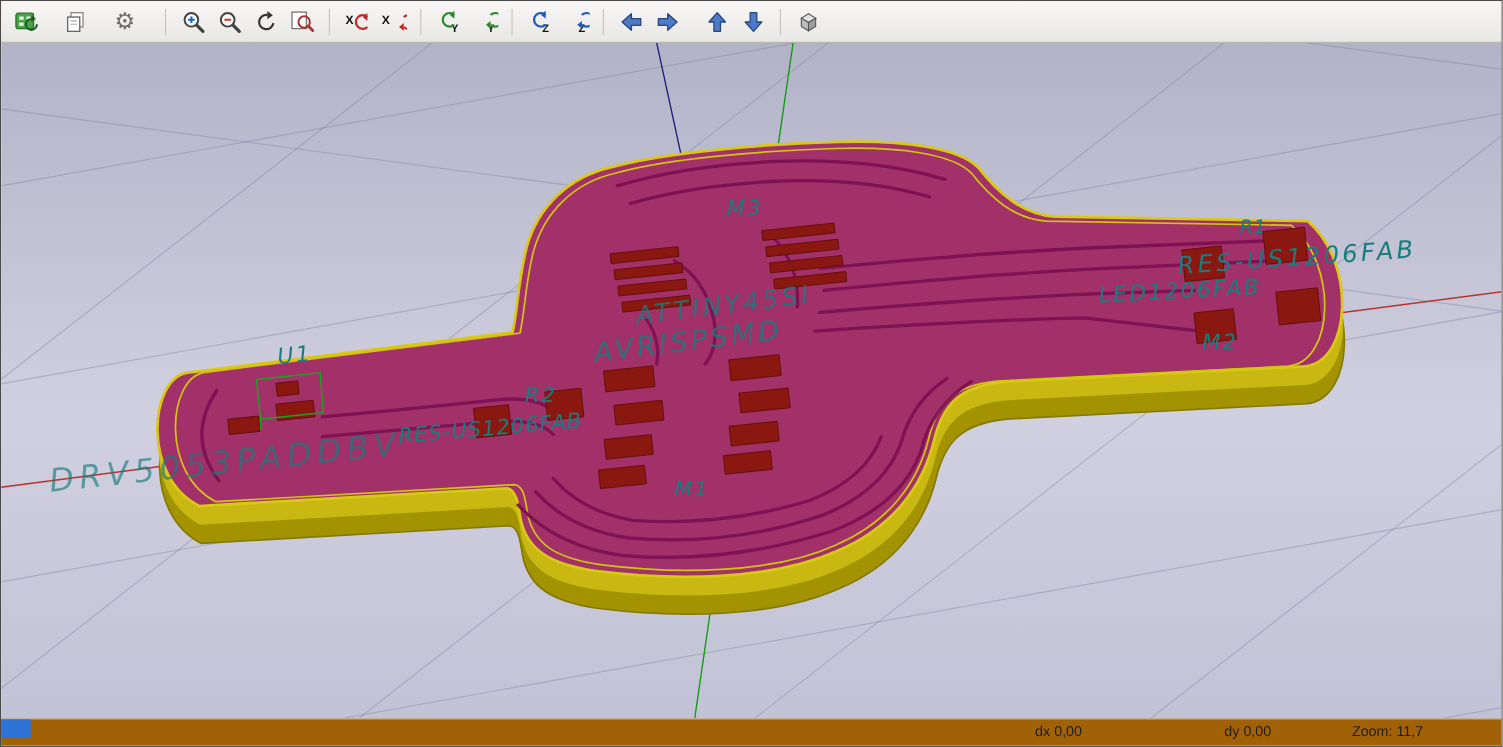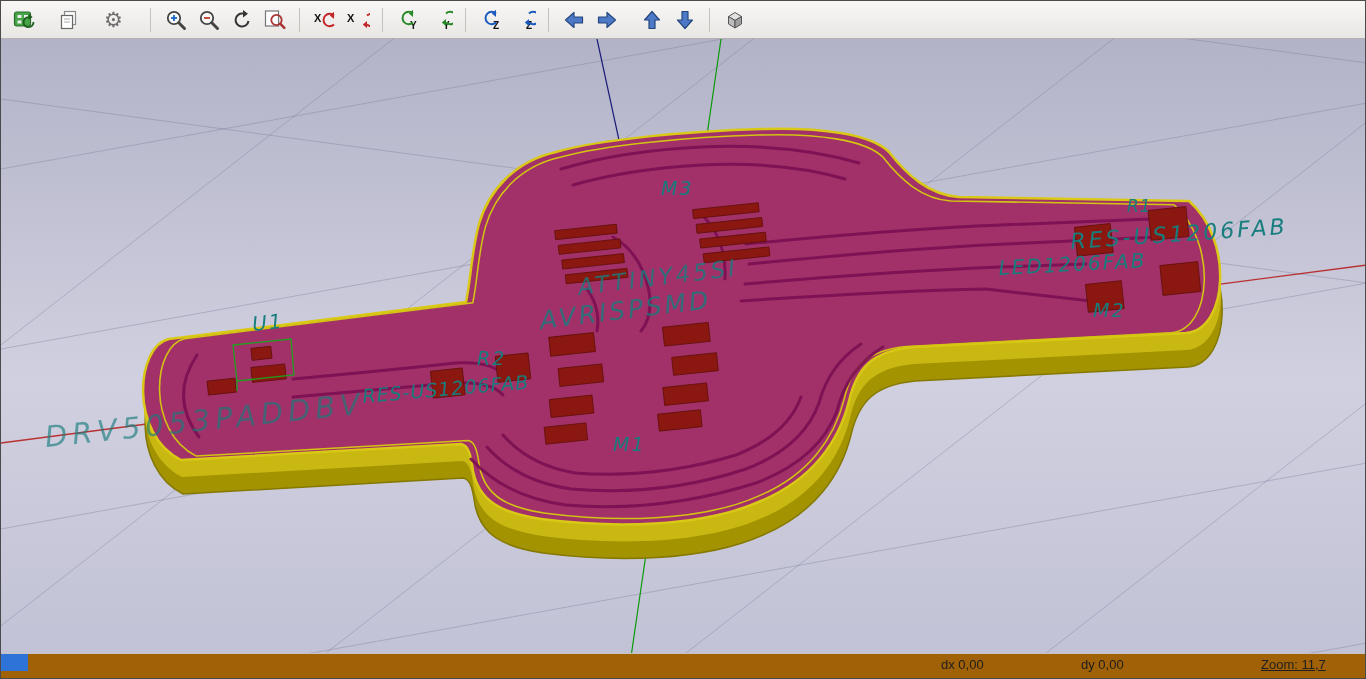--- a/index.html
+++ b/index.html
@@ -15,21 +15,21 @@
   .glyph{font-size:21px;color:#6e6e6e;line-height:1;}
   
   .viewport{position:relative;flex:1 1 auto;overflow:hidden;cursor:crosshair;}
   .viewport svg{display:block;width:1366px;height:618px;}
   .silk{font-family:"DejaVu Sans",sans-serif;font-style:italic;}
   
   .statusbar{height:24px;flex:0 0 24px;position:relative;background:#a16207;
              border-top:1px solid #c6c4c1;font-size:13px;color:#1e1e1e;}
   .status-accent{position:absolute;left:0;top:0;width:27px;height:17px;background:#2e74d8;}
   .sfield{position:absolute;top:3px;white-space:pre;}
-  #f-dx{left:940px;} #f-dy{left:1080px;} #f-zoom{left:1260px;text-decoration:underline;}
+  #f-dx{left:940px;} #f-dy{left:1112px;} #f-zoom{left:1228px;}
 </style>
 </head>
 <body>
 
 <div class="window">
 
   <div class="toolbar">
 
     <button class="tb wgap">
       <svg width="24" height="24" viewBox="0 0 24 24">

